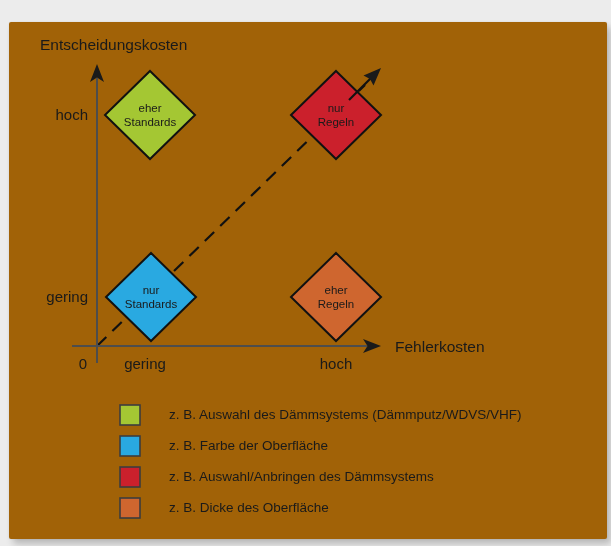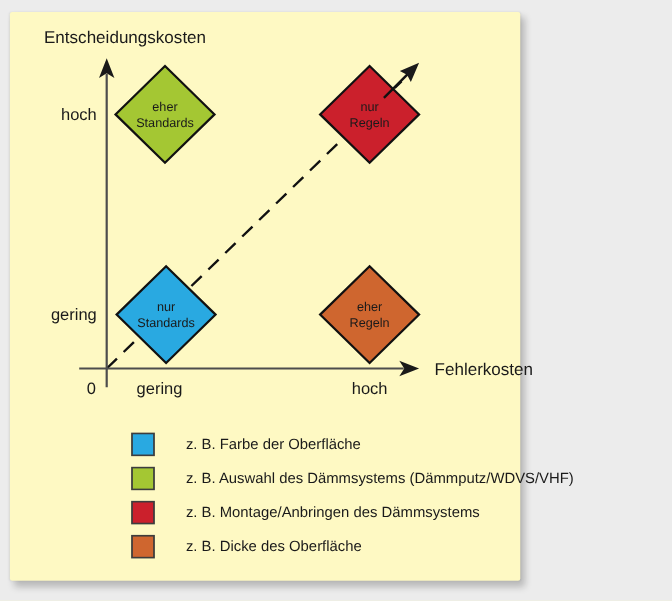--- a/index.html
+++ b/index.html
@@ -7,24 +7,24 @@
     padding: 0;
     width: 611px;
     height: 546px;
     background: #ececec;
     font-family: "Liberation Sans", sans-serif;
     overflow: hidden;
   }
   .card {
     position: absolute;
     left: 9px;
-    top: 11px;
-    width: 464px;
+    top: 22px;
+    width: 598px;
     height: 517px;
-    background: #fef9c3;
+    background: #a16207;
     border-radius: 2px;
     box-shadow: 4px 5px 7px rgba(0,0,0,0.22), 0 0 2px rgba(0,0,0,0.08);
   }
   .diagram-svg {
     position: absolute;
     left: 0;
     top: 0;
   }
   .diag-text {
     font-family: "Liberation Sans", sans-serif;
@@ -98,37 +98,37 @@
     <text class="diag-text tick-label" x="74" y="347" text-anchor="middle">0</text>
     <text class="diag-text tick-label" x="136" y="347" text-anchor="middle">gering</text>
     <text class="diag-text tick-label" x="327" y="347" text-anchor="middle">hoch</text>
     <text class="diag-text axis-title" x="386" y="330" text-anchor="start">Fehlerkosten</text>
   </svg>
 
   <div class="legend">
 
     <div class="legend-item">
       <svg class="legend-swatch" width="22" height="22" viewBox="0 0 22 22">
+        <rect x="1" y="1" width="20" height="20" stroke="#3d3d3d" stroke-width="1.6" fill="#a4c733"></rect>
+      </svg>
+      <span class="legend-label">z. B. Auswahl des Dämmsystems (Dämmputz/WDVS/VHF)</span>
+    </div>
+
+    <div class="legend-item">
+      <svg class="legend-swatch" width="22" height="22" viewBox="0 0 22 22">
         <rect x="1" y="1" width="20" height="20" stroke="#3d3d3d" stroke-width="1.6" fill="#29a9e1"></rect>
       </svg>
       <span class="legend-label">z. B. Farbe der Oberfläche</span>
     </div>
 
     <div class="legend-item">
       <svg class="legend-swatch" width="22" height="22" viewBox="0 0 22 22">
-        <rect x="1" y="1" width="20" height="20" stroke="#3d3d3d" stroke-width="1.6" fill="#a4c733"></rect>
-      </svg>
-      <span class="legend-label">z. B. Auswahl des Dämmsystems (Dämmputz/WDVS/VHF)</span>
-    </div>
-
-    <div class="legend-item">
-      <svg class="legend-swatch" width="22" height="22" viewBox="0 0 22 22">
         <rect x="1" y="1" width="20" height="20" stroke="#3d3d3d" stroke-width="1.6" fill="#cb202c"></rect>
       </svg>
-      <span class="legend-label">z. B. Montage/Anbringen des Dämmsystems</span>
+      <span class="legend-label">z. B. Auswahl/Anbringen des Dämmsystems</span>
     </div>
 
     <div class="legend-item">
       <svg class="legend-swatch" width="22" height="22" viewBox="0 0 22 22">
         <rect x="1" y="1" width="20" height="20" stroke="#3d3d3d" stroke-width="1.6" fill="#cf662f"></rect>
       </svg>
       <span class="legend-label">z. B. Dicke des Oberfläche</span>
     </div>
 
   </div>

